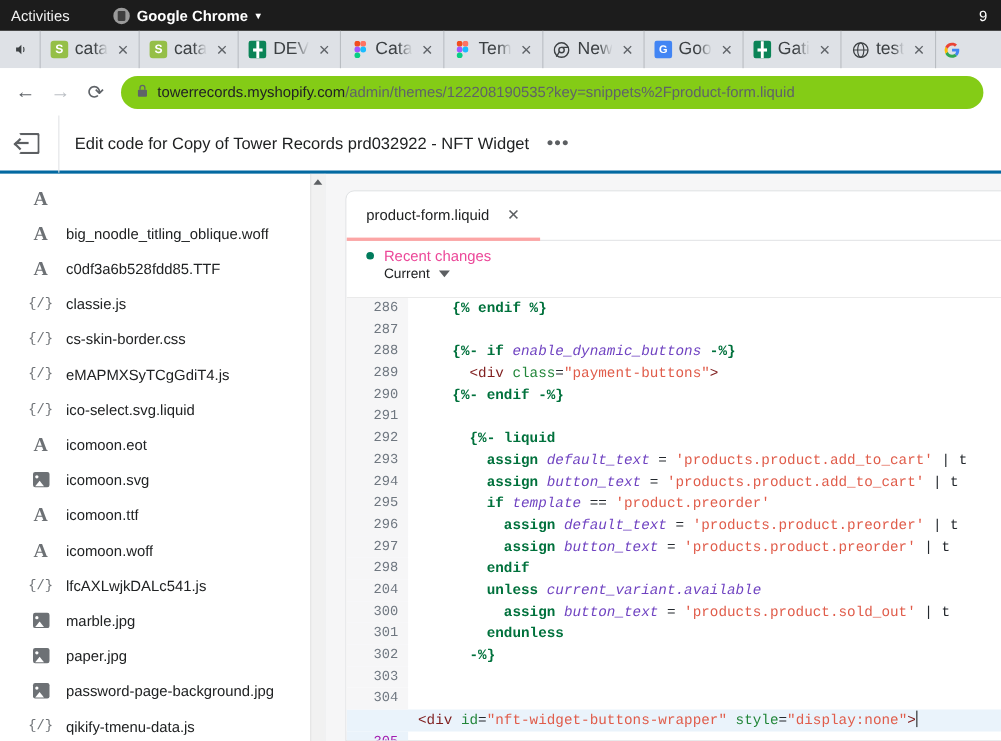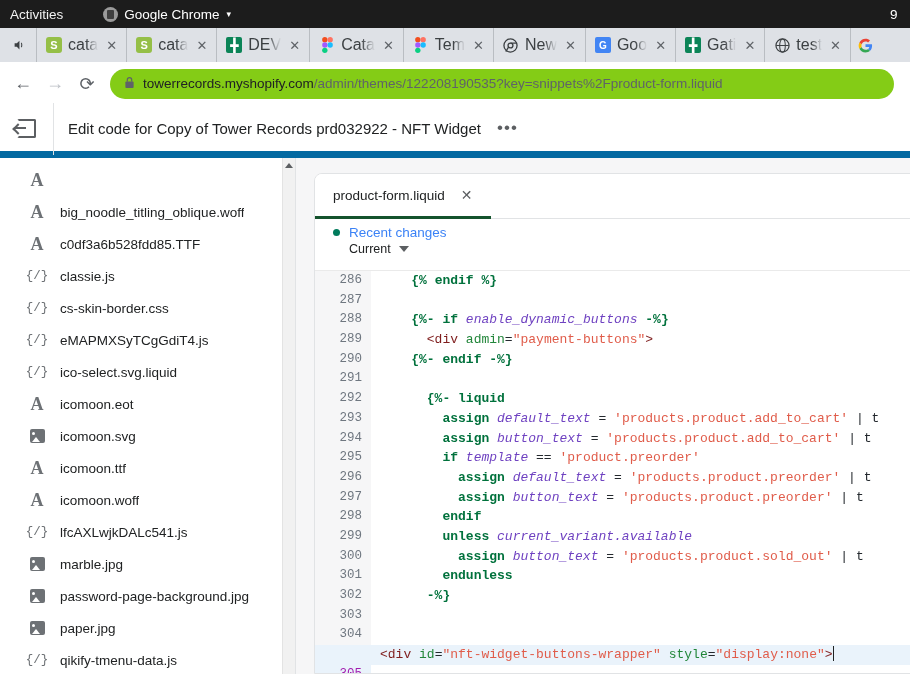--- a/index.html
+++ b/index.html
@@ -10,21 +10,21 @@
     font-family: "Liberation Sans", sans-serif;
   }
 
   
   .gnome-bar {
     height: 28px; background: #1c1c1c; color: #ffffff;
     display: flex; align-items: center; position: relative;
     font-size: 13.5px;
   }
   .gnome-activities { margin-left: 10px; font-size: 13.5px; color: #f2f2f2; }
-  .gnome-app { display: flex; align-items: center; gap: 6px; margin-left: 40px; }
+  .gnome-app { display: flex; align-items: center; gap: 6px; margin-left: 40px; font-weight: bold; }
   .gnome-app-icon {
     width: 15px; height: 15px; border-radius: 50%;
     background: #9a9a9a; position: relative; display: inline-block;
   }
   .gnome-app-icon::after {
     content: ""; position: absolute; left: 4px; top: 3px;
     width: 7px; height: 9px; background: #3f3f3f; border-radius: 1px;
   }
   .gnome-app-name { font-size: 13.5px; color: #ffffff; }
   .gnome-caret { font-size: 9px; color: #ffffff; margin-left: 1px; }
@@ -89,21 +89,21 @@
     display: flex; align-items: center; gap: 8px; padding: 0 14px;
     margin-left: 6px; margin-right: 8px;
   }
   .lock-icon { font-size: 11px; color: #5f6368; }
   .url { font-size: 13.5px; color: #5f6368; white-space: nowrap; overflow: hidden; }
   .url .host { color: #202124; }
 
   
   .admin-header {
     height: 52px; background: #ffffff; display: flex; align-items: center;
-    border-bottom: 7px solid #0369a1;
+    border-bottom: 3px solid #0369a1;
   }
   .exit-btn {
     width: 54px; height: 52px; display: flex; align-items: center;
     justify-content: center; border-right: 1px solid #e1e3e5;
   }
   .exit-glyph {
     width: 19px; height: 19px; border: 2px solid #5c5f62; border-radius: 2px;
     border-left-color: transparent; position: relative;
   }
   .exit-glyph::before {
@@ -180,32 +180,32 @@
     border-radius: 8px 8px 0 0; height: 100%; overflow: hidden;
     width: 900px;
   }
   .tabbar {
     height: 45px; display: flex; align-items: stretch;
     border-bottom: 1px solid #e1e3e5; background: #ffffff;
   }
   .editor-tab {
     display: flex; align-items: center; gap: 16px;
     padding: 0 18px; font-size: 13.5px; color: #202223;
-    border-bottom: 3px solid #14532d; margin-bottom: -1px;
+    border-bottom: 3px solid #fca5a5; margin-bottom: -1px;
   }
   .editor-tab-close { font-size: 14px; color: #5c5f62; }
   .changes-bar {
     height: 52px; padding: 6px 0 0 18px; background: #ffffff;
     border-bottom: 1px solid #eaeaea;
   }
   .changes-line { display: flex; align-items: center; gap: 9px; }
   .changes-dot {
     width: 7px; height: 7px; border-radius: 50%; background: #007b5c;
   }
-  .changes-label { font-size: 13.5px; color: #3b82f6; }
+  .changes-label { font-size: 13.5px; color: #ec4899; }
   .changes-select {
     margin-top: 2px; margin-left: 16px; display: flex; align-items: center; gap: 8px;
     font-size: 12.5px; color: #202223;
   }
   .caret-down {
     width: 0; height: 0; border-left: 5px solid transparent;
     border-right: 5px solid transparent; border-top: 6px solid #5c5f62;
   }
 
   
@@ -445,27 +445,27 @@
         <div class="file-row">
           <span class="file-icon">
             <span class="icon-image"></span>
           </span>
           <span class="file-name">marble.jpg</span>
         </div>
         <div class="file-row">
           <span class="file-icon">
             <span class="icon-image"></span>
           </span>
+          <span class="file-name">paper.jpg</span>
+        </div>
+        <div class="file-row">
+          <span class="file-icon">
+            <span class="icon-image"></span>
+          </span>
           <span class="file-name">password-page-background.jpg</span>
-        </div>
-        <div class="file-row">
-          <span class="file-icon">
-            <span class="icon-image"></span>
-          </span>
-          <span class="file-name">paper.jpg</span>
         </div>
         <div class="file-row">
           <span class="file-icon">
             <span class="icon-code">{/}</span>
           </span>
           <span class="file-name">qikify-tmenu-data.js</span>
         </div>
       </div>
     <div class="sb-scroll">
       <div class="sb-arrow-up"></div>
@@ -498,21 +498,21 @@
           <div class="code-line">
             <span class="gutter">287</span>
             <span class="code-text"></span>
           </div>
           <div class="code-line">
             <span class="gutter">288</span>
             <span class="code-text"><span class="tk-plain">    </span><span class="tk-kw">{%- </span><span class="tk-kw">if</span><span class="tk-plain"> </span><span class="tk-var">enable_dynamic_buttons</span><span class="tk-kw"> -%}</span></span>
           </div>
           <div class="code-line">
             <span class="gutter">289</span>
-            <span class="code-text"><span class="tk-plain">      </span><span class="tk-tag">&lt;div</span><span class="tk-plain"> </span><span class="tk-attr">admin</span><span class="tk-punct">=</span><span class="tk-str">"payment-buttons"</span><span class="tk-tag">&gt;</span></span>
+            <span class="code-text"><span class="tk-plain">      </span><span class="tk-tag">&lt;div</span><span class="tk-plain"> </span><span class="tk-attr">class</span><span class="tk-punct">=</span><span class="tk-str">"payment-buttons"</span><span class="tk-tag">&gt;</span></span>
           </div>
           <div class="code-line">
             <span class="gutter">290</span>
             <span class="code-text"><span class="tk-plain">    </span><span class="tk-kw">{%- </span><span class="tk-kw">endif</span><span class="tk-kw"> -%}</span></span>
           </div>
           <div class="code-line">
             <span class="gutter">291</span>
             <span class="code-text"></span>
           </div>
           <div class="code-line">
@@ -537,21 +537,21 @@
           </div>
           <div class="code-line">
             <span class="gutter">297</span>
             <span class="code-text"><span class="tk-plain">          </span><span class="tk-kw">assign</span><span class="tk-plain"> </span><span class="tk-var">button_text</span><span class="tk-punct"> = </span><span class="tk-str">'products.product.preorder'</span><span class="tk-punct"> | </span><span class="tk-filter">t</span></span>
           </div>
           <div class="code-line">
             <span class="gutter">298</span>
             <span class="code-text"><span class="tk-plain">        </span><span class="tk-kw">endif</span></span>
           </div>
           <div class="code-line">
-            <span class="gutter">299</span>
+            <span class="gutter">204</span>
             <span class="code-text"><span class="tk-plain">        </span><span class="tk-kw">unless</span><span class="tk-plain"> </span><span class="tk-var">current_variant.available</span></span>
           </div>
           <div class="code-line">
             <span class="gutter">300</span>
             <span class="code-text"><span class="tk-plain">          </span><span class="tk-kw">assign</span><span class="tk-plain"> </span><span class="tk-var">button_text</span><span class="tk-punct"> = </span><span class="tk-str">'products.product.sold_out'</span><span class="tk-punct"> | </span><span class="tk-filter">t</span></span>
           </div>
           <div class="code-line">
             <span class="gutter">301</span>
             <span class="code-text"><span class="tk-plain">        </span><span class="tk-kw">endunless</span></span>
           </div>

